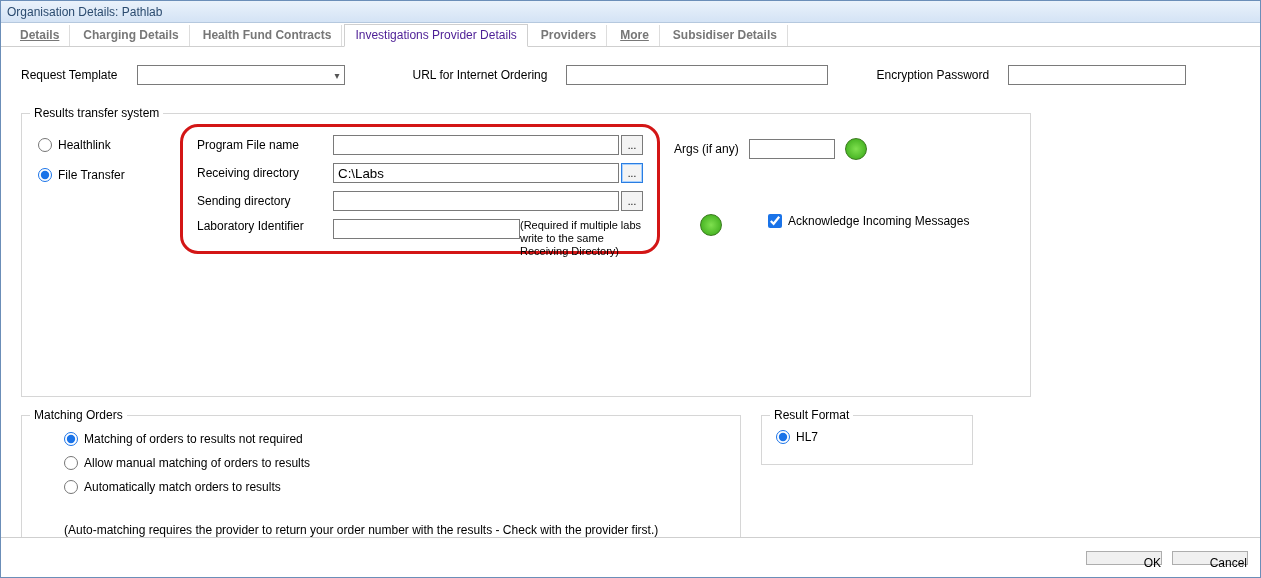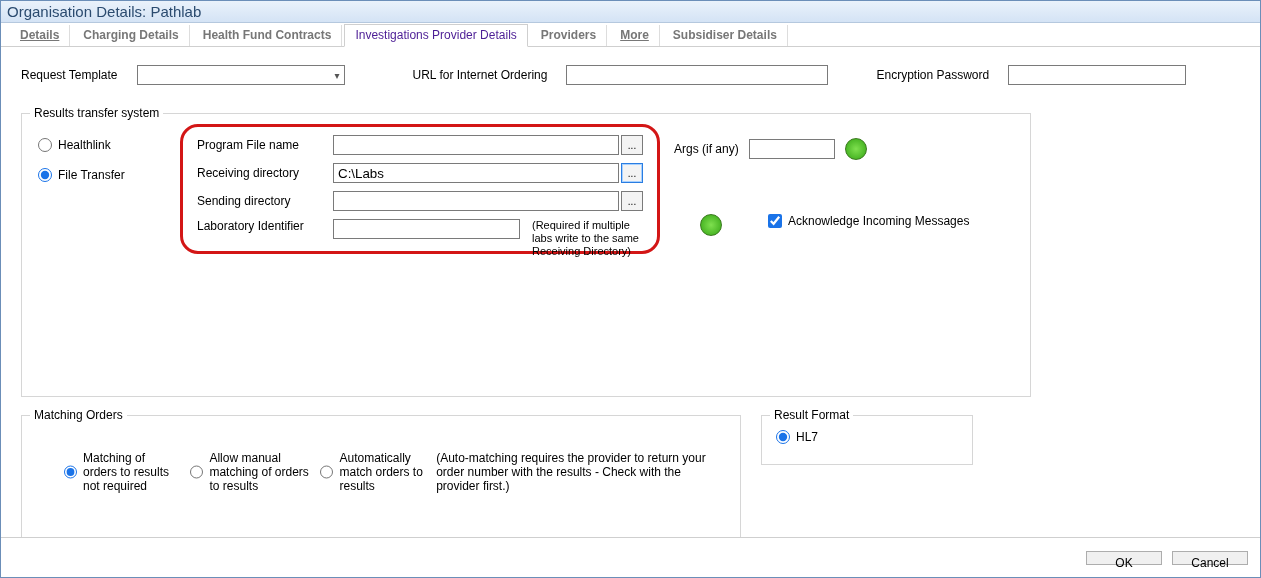--- a/index.html
+++ b/index.html
@@ -14,21 +14,21 @@
     border: 1px solid #6b8eb8;
     position: relative;
   }
   .titlebar {
     height: 22px;
     line-height: 22px;
     padding-left: 6px;
     background: linear-gradient(#eaf2fb, #d4e3f5);
     border-bottom: 1px solid #b5c8de;
     color: #2b4b6f;
-    font-size: 15px;
+    font-size: 12px;
   }
   .tabstrip {
     display: flex;
     align-items: flex-end;
     padding-left: 8px;
     height: 24px;
     border-bottom: 1px solid #cfcfcf;
     background: #fff;
     gap: 2px;
   }
@@ -79,38 +79,38 @@
     border: 3px solid #d31616; border-radius: 18px;
   }
   .hl-box .frow { display:flex; align-items:center; margin: 8px 14px 0 14px; }
   .hl-box .frow .flab { width: 136px; }
   .hl-box .frow .finp { flex:1; height:20px; border:1px solid #7a7a7a; background:#fff; padding:0 4px; }
   .hl-box .frow .browse {
     width: 22px; height:20px; border:1px solid #7a7a7a; background:#f3f3f3; margin-left:2px;
     display:flex; align-items:center; justify-content:center; font-size:10px; cursor:pointer;
   }
   .hl-box .frow .browse.hi { border-color:#2a7de1; box-shadow: inset 0 0 0 1px #a8d1ff; }
-  .hl-box .note { font-size:11px; color:#000; margin-left:12px; line-height:1.2; }
+  .hl-box .note { font-size:11px; color:#000; margin-left:0; line-height:1.2; }
   .args-area { position:absolute; top:24px; left:652px; display:flex; align-items:center; gap:10px; }
   .info-btn {
     width:22px; height:22px; border-radius:50%; background: radial-gradient(#7fe04f, #34a514);
     border:1px solid #3a7a1e; cursor:pointer; display:inline-block;
   }
   .ack-area { position:absolute; top:100px; left:746px; display:flex; align-items:center; gap:6px; }
   .info2 { position:absolute; top:100px; left:678px; }
   .fs-match { top: 366px; left: 20px; width: 720px; height: 124px; padding-left: 28px; }
-  .fs-match .inner { padding: 16px 14px 8px 14px; display:flex; flex-direction:row; gap:10px;align-items:flex-end; }
+  .fs-match .inner { padding: 16px 14px 8px 14px; display:flex; flex-direction:column; gap:10px; }
   .hint { margin-top:19px; }
   .fs-result { top: 366px; left: 760px; width: 212px; height: 50px; }
   .fs-result .inner { padding: 14px 14px; display:flex; align-items:center; gap:6px; }
   .footer {
     position:absolute; left:0; right:0; bottom:0; height:40px;
     border-top:1px solid #cfcfcf; background:#fff; display:flex; justify-content:flex-end; align-items:center; gap:10px; padding-right:12px;
   }
-  .btn { width:76px; height:14px; border:1px solid #adadad; background:#f0f0f0; cursor:pointer; text-align:center; line-height:22px; }
+  .btn { width:76px; height:14px; border:1px solid #adadad; background:#f0f0f0; cursor:pointer; text-align:right; line-height:22px; }
 </style>
 </head>
 <body>
 
 <div class="titlebar">
   <span>Organisation Details: Pathlab</span>
 </div>
 
 <div class="tabstrip">
   <div class="tab sep"><span class="mn-u">Details</span></div>

